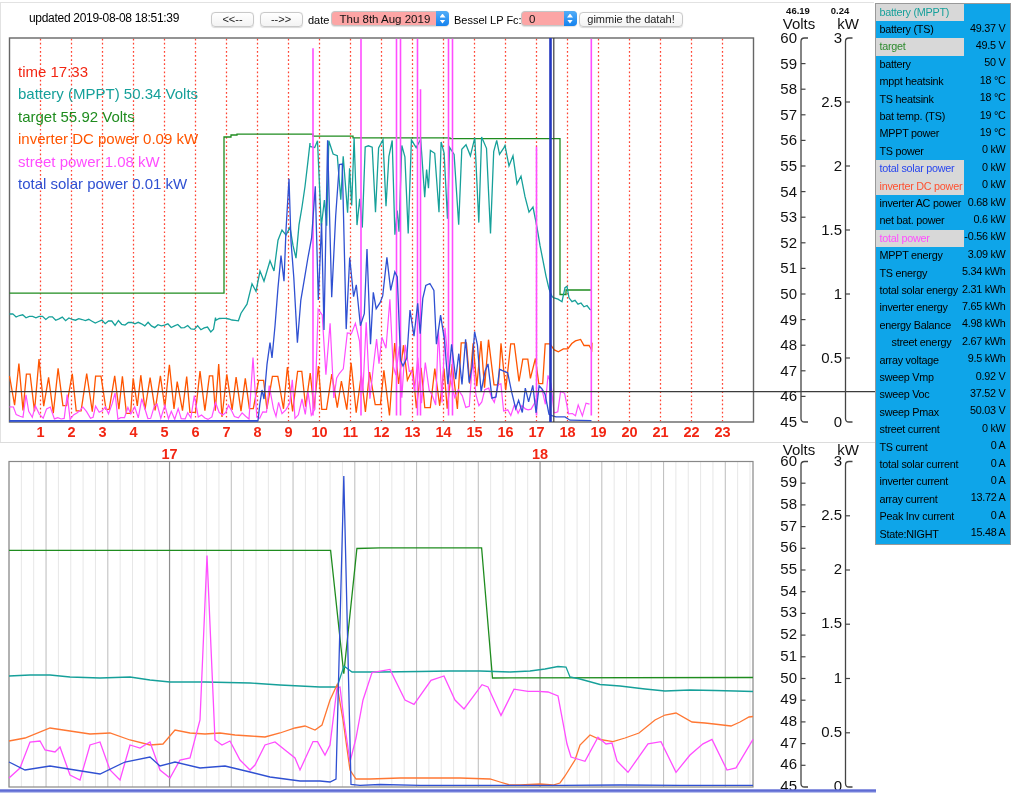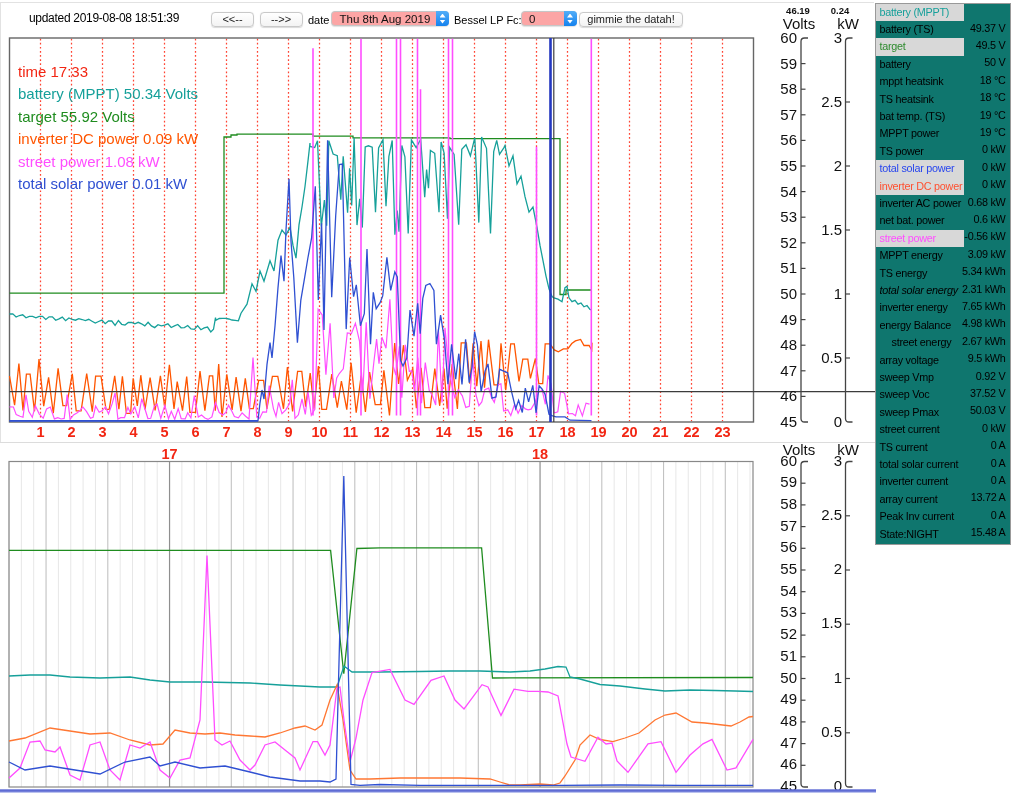--- a/index.html
+++ b/index.html
@@ -11,21 +11,21 @@
 .sel{position:absolute;height:15px;box-sizing:border-box;border:1px solid #c6c6c6;
  border-radius:4px;background:#fca5a5;font-size:11.5px;color:#111;line-height:14px;
  box-shadow:0 0.5px 1px rgba(0,0,0,0.12);}
 .cap{position:absolute;right:-1px;top:-1px;width:13px;height:15px;border-radius:0 4px 4px 0;
  background:linear-gradient(#53aef8,#1482ee);}
 .cap:before{content:"";position:absolute;left:3.5px;top:2.5px;width:6px;height:4px;
  background:#fff;clip-path:polygon(50% 0,100% 100%,0 100%);}
 .cap:after{content:"";position:absolute;left:3.5px;bottom:2.5px;width:6px;height:4px;
  background:#fff;clip-path:polygon(0 0,100% 0,50% 100%);}
 #tbl{position:absolute;left:874.5px;top:2.5px;width:136px;height:542.5px;
- box-sizing:border-box;border:1px solid #999;background:#0f766e;font-size:10.8px;letter-spacing:-0.25px;}
+ box-sizing:border-box;border:1px solid #999;background:#0ea5e9;font-size:10.8px;letter-spacing:-0.25px;}
 .tr{height:17.42px;line-height:17.42px;white-space:nowrap;position:relative;}
 .tl{position:absolute;left:0;top:0;height:100%;width:88px;padding-left:4px;
  box-sizing:border-box;}
 .tv{position:absolute;right:4px;top:16px;height:100%;}
 </style></head><body>
 <svg width="1024" height="809" viewBox="0 0 1024 809" font-family="Liberation Sans, sans-serif" style="position:absolute;left:0;top:0">
 <line x1="0" y1="2.5" x2="874" y2="2.5" stroke="#e2e2e2" stroke-width="1"></line>
 <line x1="0.5" y1="2.5" x2="0.5" y2="442" stroke="#e2e2e2" stroke-width="1"></line>
 <line x1="0" y1="442.5" x2="875" y2="442.5" stroke="#dcdcdc" stroke-width="1.2"></line>
 <line x1="40.5" y1="38.7" x2="40.5" y2="421.3" stroke="#ff4433" stroke-width="1.25" stroke-dasharray="1.7,2.4"></line>
@@ -321,33 +321,33 @@
     </div>
 <div class="tr">
       <span class="tl" style="color:#000;">inverter AC power</span>
       <span class="tv">0.6 kW</span>
     </div>
 <div class="tr">
       <span class="tl" style="color:#000;">net bat. power</span>
       <span class="tv">-0.56 kW</span>
     </div>
 <div class="tr">
-      <span class="tl" style="color:#ff4dff;background:#d8d8d8;">street power</span>
+      <span class="tl" style="color:#ff4dff;background:#d8d8d8;">total power</span>
       <span class="tv">3.09 kW</span>
     </div>
 <div class="tr">
       <span class="tl" style="color:#000;">MPPT energy</span>
       <span class="tv">5.34 kWh</span>
     </div>
 <div class="tr">
       <span class="tl" style="color:#000;">TS energy</span>
       <span class="tv">2.31 kWh</span>
     </div>
 <div class="tr">
-      <span class="tl" style="color:#000;font-style:italic;">total solar energy</span>
+      <span class="tl" style="color:#000;">total solar energy</span>
       <span class="tv">7.65 kWh</span>
     </div>
 <div class="tr">
       <span class="tl" style="color:#000;">inverter energy</span>
       <span class="tv">4.98 kWh</span>
     </div>
 <div class="tr">
       <span class="tl" style="color:#000;">energy Balance</span>
       <span class="tv">2.67 kWh</span>
     </div>

